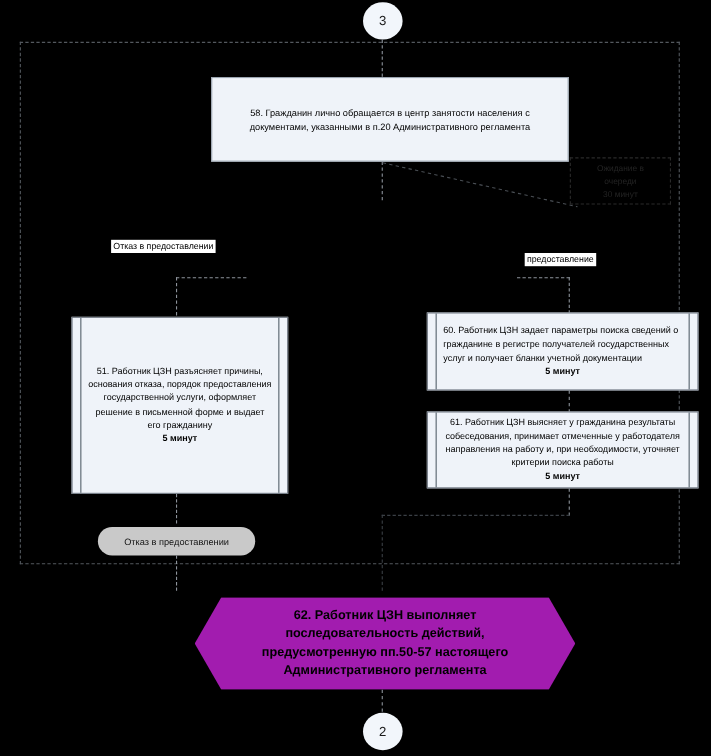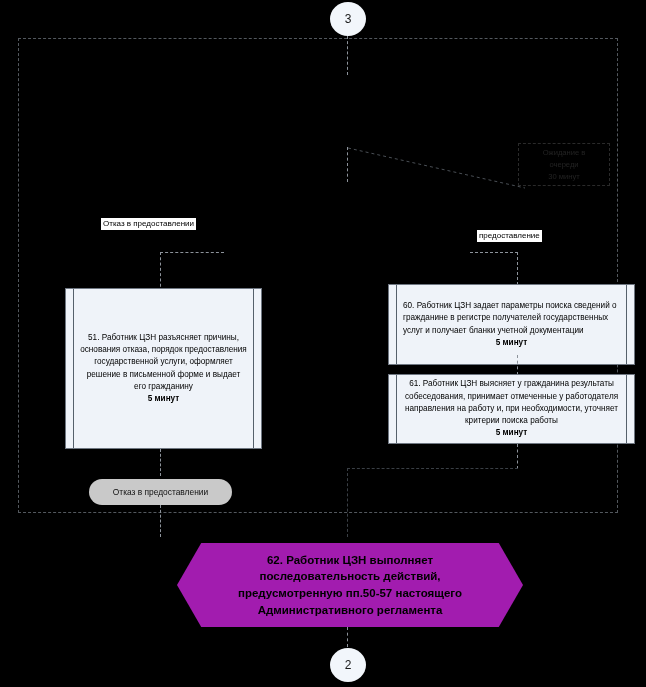--- a/index.html
+++ b/index.html
@@ -78,20 +78,23 @@
 <div id="stage">
 
   <div class="frame"></div>
 
   <div class="node connector" style="left:330px;top:2px;">
     <span>3</span>
   </div>
 
   <div class="ln v-dot" style="left:347px;top:36px;height:39px;"></div>
 
+  <div class="node proc" style="left:192px;top:70px;width:325px;height:77px;">
+    <span>58. Гражданин лично обращается в центр занятости населения с документами, указанными в п.20 Административного регламента</span>
+  </div>
 
   <div class="ln v-dot" style="left:347px;top:147px;height:35px;"></div>
 
   <svg style="position:absolute;left:340px;top:140px;width:200px;height:60px;overflow:visible;">
     <line x1="8" y1="8" x2="185" y2="48" stroke="#4a4f55" stroke-width="1" stroke-dasharray="3,3"></line>
   </svg>
 
   <div class="node annotation" style="left:518px;top:143px;width:92px;">
     <div>Ожидание в</div>
     <div>очереди</div>
@@ -116,21 +119,21 @@
   </div>
 
   <div class="ln v-dot" style="left:160px;top:449px;height:27px;"></div>
 
   <div class="node terminator" style="left:89px;top:479px;width:143px;height:26px;">
     <span>Отказ в предоставлении</span>
   </div>
 
   <div class="ln v-dot" style="left:160px;top:505px;height:32px;"></div>
 
-  <div class="proc-bars" style="left:388px;top:284px;width:247px;height:81px;">
+  <div class="proc-bars" style="left:388px;top:284px;width:247px;height:71px;">
     <div class="txt" style="text-align:left;">
       <span>60. Работник ЦЗН задает параметры поиска сведений о гражданине в регистре получателей государственных услуг и получает бланки учетной документации</span>
       <span class="bold-line" style="text-align:center;">5 минут</span>
     </div>
   </div>
 
   <div class="ln v-dot" style="left:517px;top:355px;height:20px;"></div>
 
   <div class="proc-bars" style="left:388px;top:374px;width:247px;height:70px;">
     <div class="txt">

